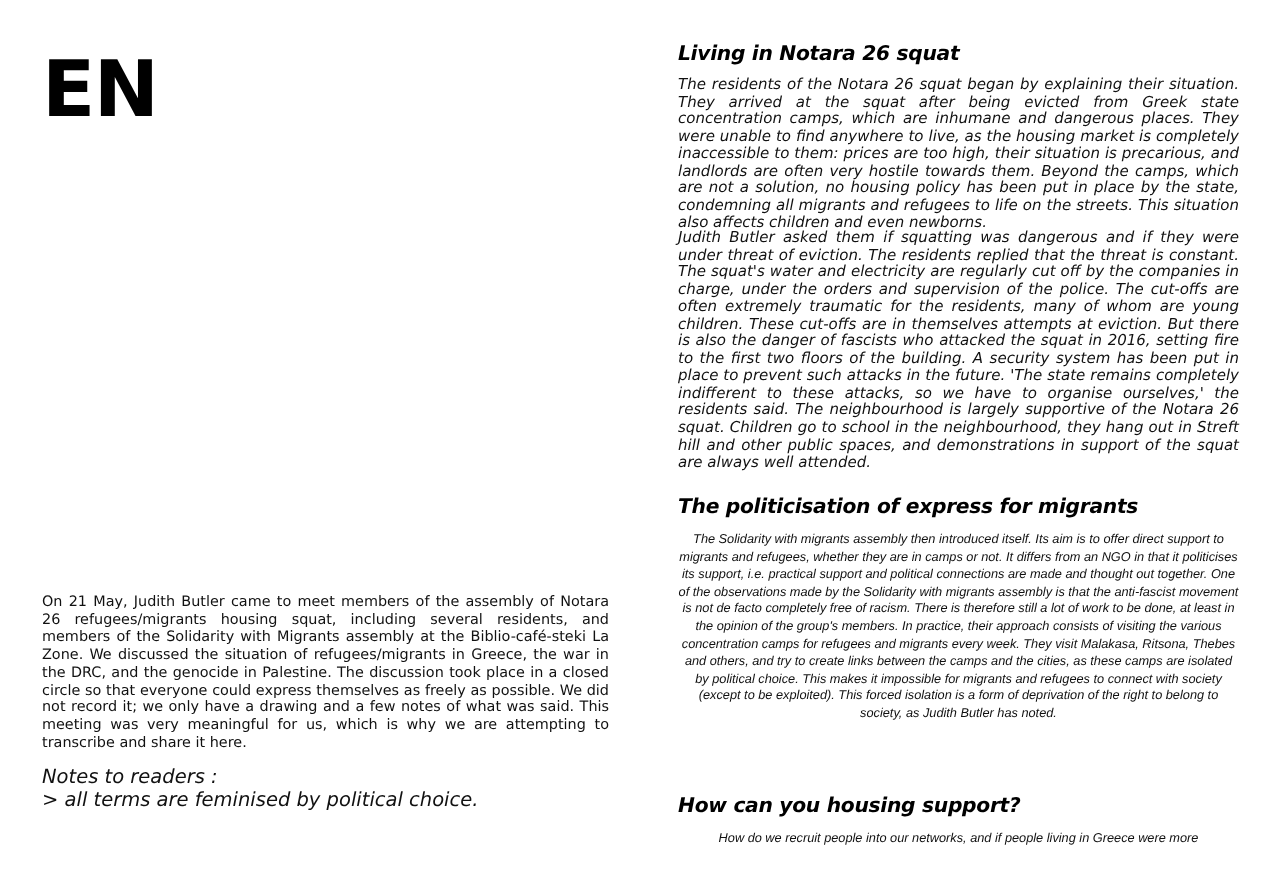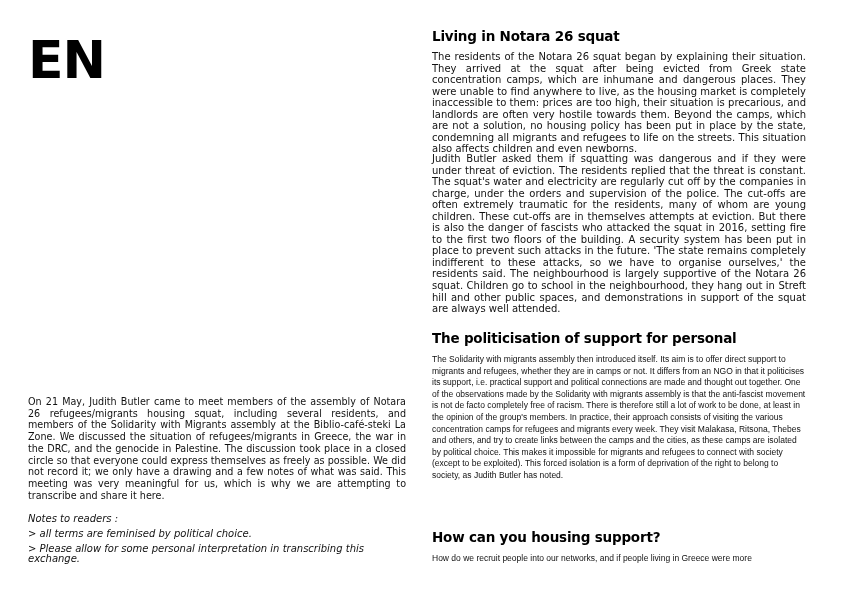--- a/index.html
+++ b/index.html
@@ -1,43 +1,42 @@
 <!DOCTYPE html>
 <html><head>
 <meta charset="utf-8">
 <style>
   html, body { margin: 0; padding: 0; background: #ffffff; }
   body { width: 842px; height: 595px; position: relative; overflow: hidden; color: #111; font-family: "DejaVu Sans", sans-serif; }
   .page-left { position: absolute; left: 28px; top: 0; width: 378px; height: 595px; }
-  .page-right { position: absolute; left: 432px; top: 0; width: 374px; height: 595px; }
+  .page-right { position: absolute; left: 452px; top: 0; width: 374px; height: 595px; font-style: italic; }
   .lang { position: absolute; left: 0; top: 34px; font-family: "DejaVu Sans", sans-serif; font-weight: bold; font-size: 52px; line-height: 52px; letter-spacing: -1px; color: #000; margin: 0; }
   .intro { position: absolute; left: 0; top: 396px; width: 378px; font-size: 9.6px; line-height: 11.7px; text-align: justify; margin: 0; }
-  .notes { position: absolute; left: 0; top: 514px; width: 378px; font-size: 10px; font-style: italic; color: #111; }
+  .notes { position: absolute; left: 0; top: 514px; width: 378px; font-size: 13px; font-style: italic; color: #111; }
   .notes p { margin: 0 0 5.2px 0; line-height: 10px; }
   h2 { font-family: "DejaVu Sans", sans-serif; font-weight: bold; font-size: 13.5px; margin: 0; color: #000; position: absolute; left: 0; letter-spacing: -0.2px; }
   .para { position: absolute; left: 0; width: 374px; margin: 0; text-align: justify; }
   .p-a { font-size: 10px; line-height: 11.55px; }
-  .p-b { font-family: "Liberation Sans", sans-serif; font-size: 8.5px; line-height: 11.6px; text-align: left; }
+  .p-b { font-family: "Liberation Sans", sans-serif; font-size: 8.5px; line-height: 11.6px; text-align: center; }
 </style>
 </head>
 <body>
 
 <div class="page-left">
   <div class="lang">EN</div>
   <p class="intro">On 21 May, Judith Butler came to meet members of the assembly of Notara 26 refugees/migrants housing squat, including several residents, and members of the Solidarity with Migrants assembly at the Biblio-café-steki La Zone. We discussed the situation of refugees/migrants in Greece, the war in the DRC, and the genocide in Palestine. The discussion took place in a closed circle so that everyone could express themselves as freely as possible. We did not record it; we only have a drawing and a few notes of what was said. This meeting was very meaningful for us, which is why we are attempting to transcribe and share it here.</p>
   <div class="notes">
     <p>Notes to readers :</p>
     <p>&gt; all terms are feminised by political choice.</p>
-    <p>&gt; Please allow for some personal interpretation in transcribing this exchange.</p>
   </div>
 </div>
 
 <div class="page-right">
   <h2 style="top:28px;">Living in Notara 26 squat</h2>
   <p class="para p-a" style="top:51px;">The residents of the Notara 26 squat began by explaining their situation. They arrived at the squat after being evicted from Greek state concentration camps, which are inhumane and dangerous places. They were unable to find anywhere to live, as the housing market is completely inaccessible to them: prices are too high, their situation is precarious, and landlords are often very hostile towards them. Beyond the camps, which are not a solution, no housing policy has been put in place by the state, condemning all migrants and refugees to life on the streets. This situation also affects children and even newborns.</p>
   <p class="para p-a" style="top:153px;">Judith Butler asked them if squatting was dangerous and if they were under threat of eviction. The residents replied that the threat is constant. The squat's water and electricity are regularly cut off by the companies in charge, under the orders and supervision of the police. The cut-offs are often extremely traumatic for the residents, many of whom are young children. These cut-offs are in themselves attempts at eviction. But there is also the danger of fascists who attacked the squat in 2016, setting fire to the first two floors of the building. A security system has been put in place to prevent such attacks in the future. 'The state remains completely indifferent to these attacks, so we have to organise ourselves,' the residents said. The neighbourhood is largely supportive of the Notara 26 squat. Children go to school in the neighbourhood, they hang out in Streft hill and other public spaces, and demonstrations in support of the squat are always well attended.</p>
 
-  <h2 style="top:330px;">The politicisation of support for personal</h2>
+  <h2 style="top:330px;">The politicisation of express for migrants</h2>
   <p class="para p-b" style="top:354px;">The Solidarity with migrants assembly then introduced itself. Its aim is to offer direct support to migrants and refugees, whether they are in camps or not. It differs from an NGO in that it politicises its support, i.e. practical support and political connections are made and thought out together. One of the observations made by the Solidarity with migrants assembly is that the anti-fascist movement is not de facto completely free of racism. There is therefore still a lot of work to be done, at least in the opinion of the group's members. In practice, their approach consists of visiting the various concentration camps for refugees and migrants every week. They visit Malakasa, Ritsona, Thebes and others, and try to create links between the camps and the cities, as these camps are isolated by political choice. This makes it impossible for migrants and refugees to connect with society (except to be exploited). This forced isolation is a form of deprivation of the right to belong to society, as Judith Butler has noted.</p>
 
   <h2 style="top:529px;">How can you housing support?</h2>
   <p class="para p-b" style="top:553px;">How do we recruit people into our networks, and if people living in Greece were more</p>
 </div>
 
 </body></html>

